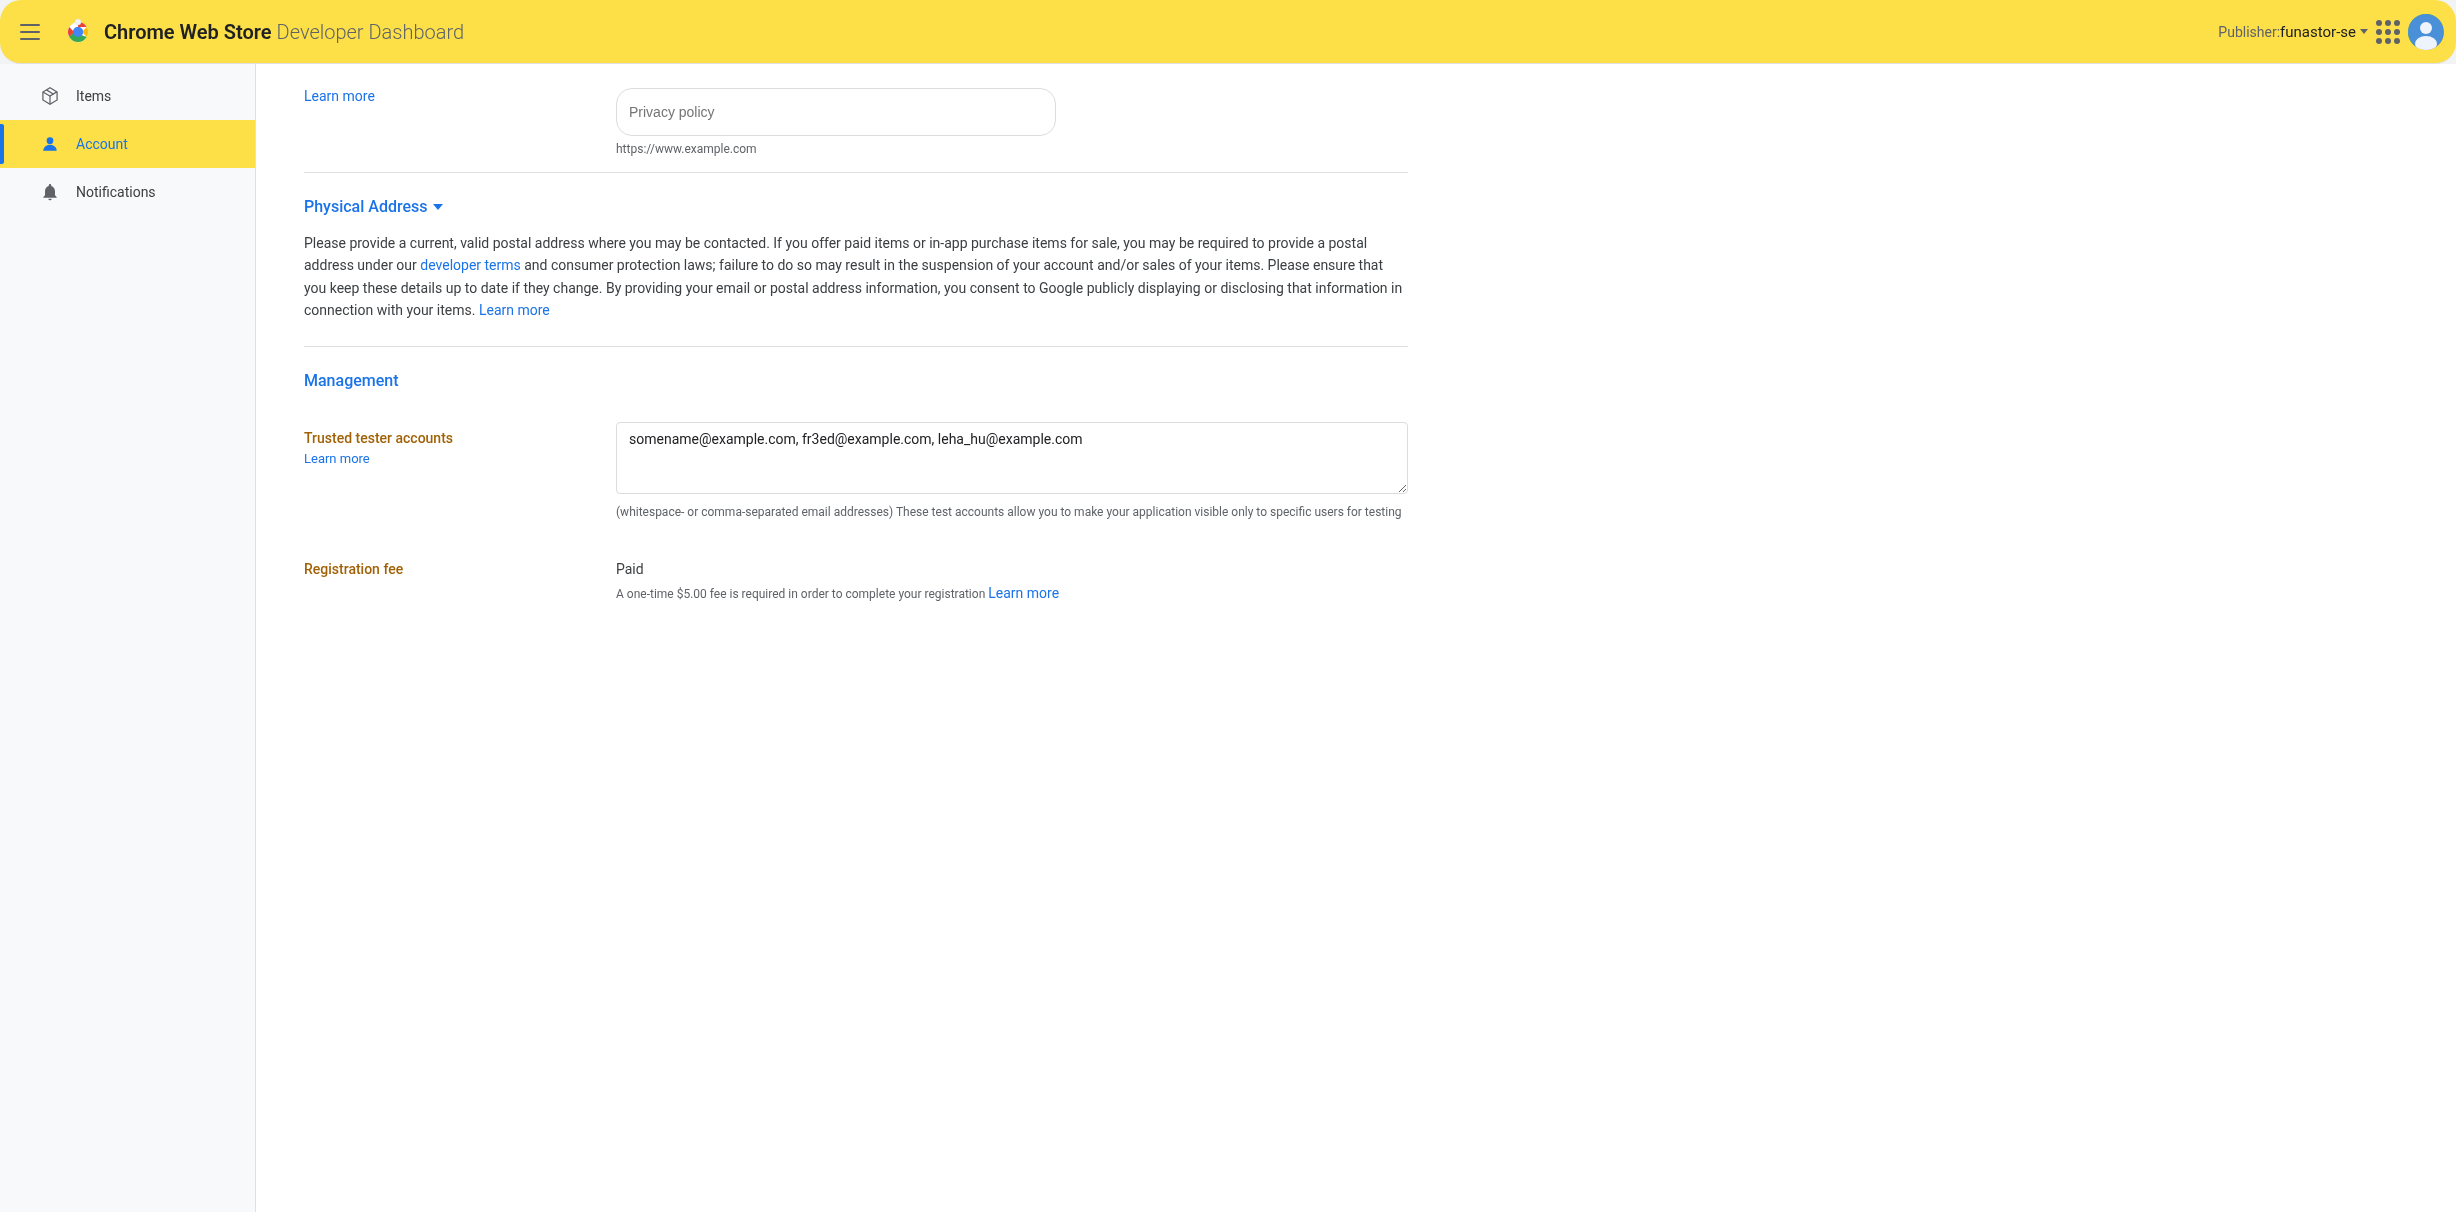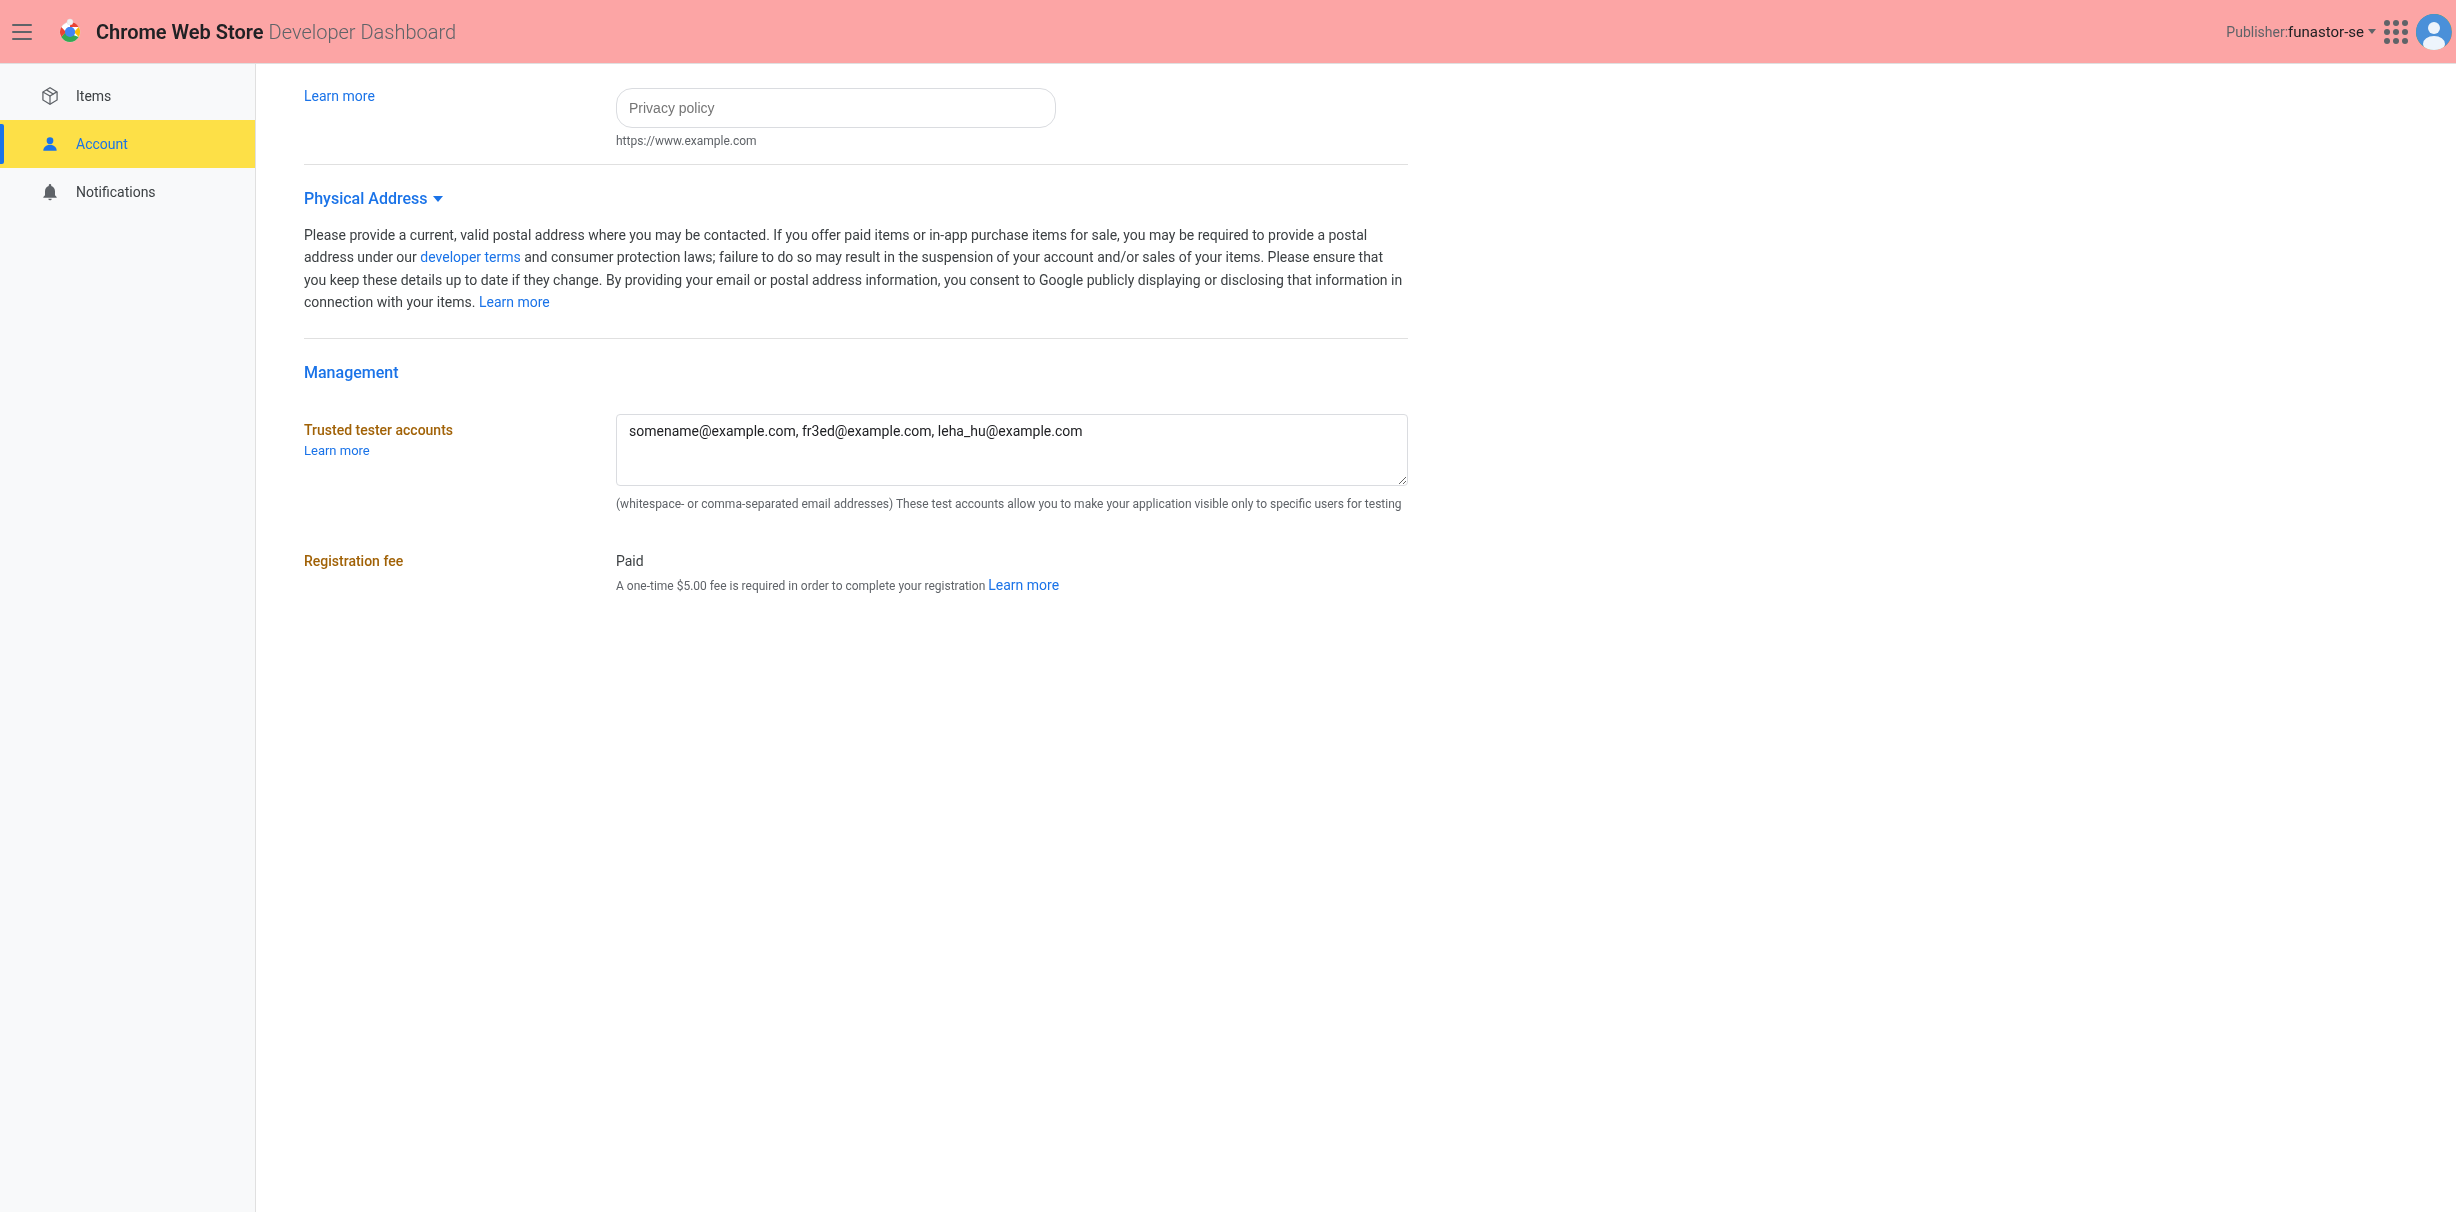--- a/index.html
+++ b/index.html
@@ -2,27 +2,28 @@
 <html><head>
   <meta charset="utf-8">
   <style>
     * { box-sizing: border-box; margin: 0; padding: 0; }
     body { font-family: 'Roboto', Arial, sans-serif; background: #f1f3f4; color: #202124; font-size: 14px; }
 
     
     .header {
       display: flex;
       align-items: center;
-      background: #fca5a5;
+      background: #fde047;
       height: 64px;
-      padding: 0 4px;
+      padding: 0 12px;
       border-bottom: 1px solid #e0e0e0;
       position: fixed;
       top: 0; left: 0; right: 0;
       z-index: 100;
+      border-radius: 21px;
     }
     .header-left {
       display: flex;
       align-items: center;
       gap: 12px;
       flex: 1;
     }
     .menu-icon {
       cursor: pointer;
       display: flex;
@@ -193,21 +194,21 @@
     .learn-more-link {
       color: #1a73e8;
       text-decoration: none;
       font-size: 14px;
       cursor: pointer;
     }
 
     .input-field {
       width: 100%;
       max-width: 440px;
-      height: 40px;
+      height: 48px;
       border: 1px solid #dadce0;
       border-radius: 16px;
       padding: 0 12px;
       font-size: 14px;
       color: #202124;
       background: #fff;
     }
     .input-hint {
       color: #5f6368;
       font-size: 12px;

